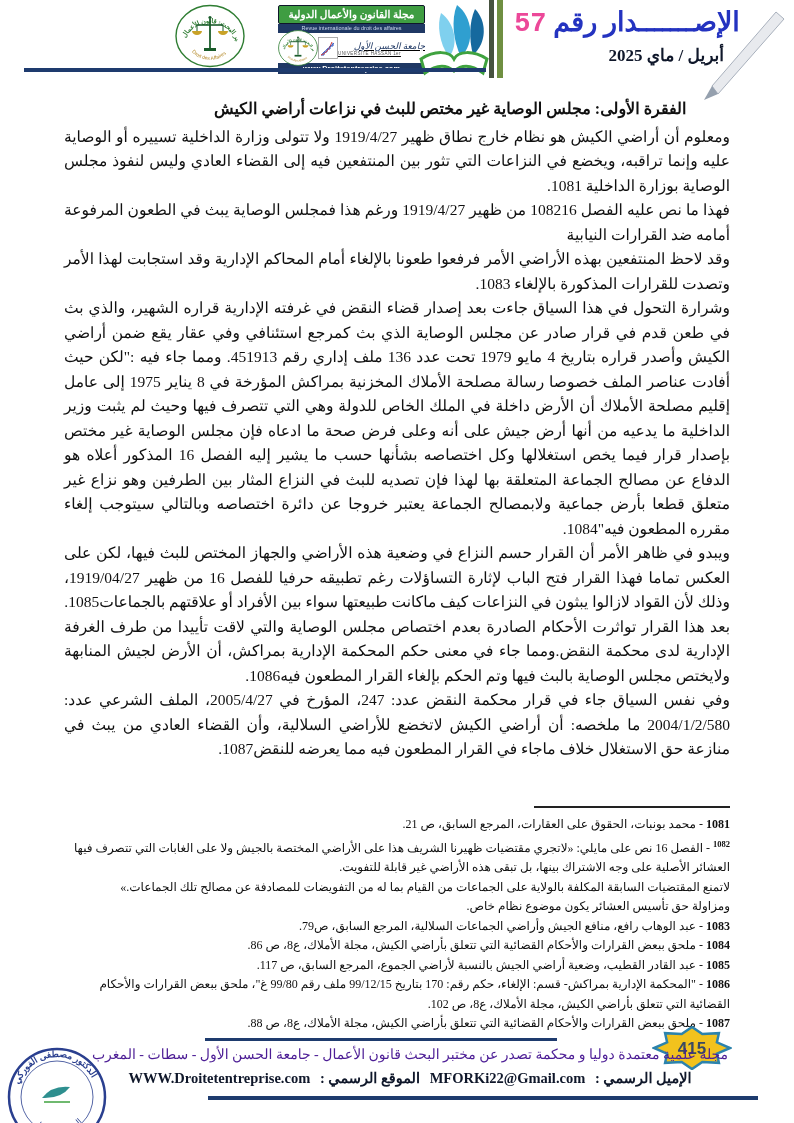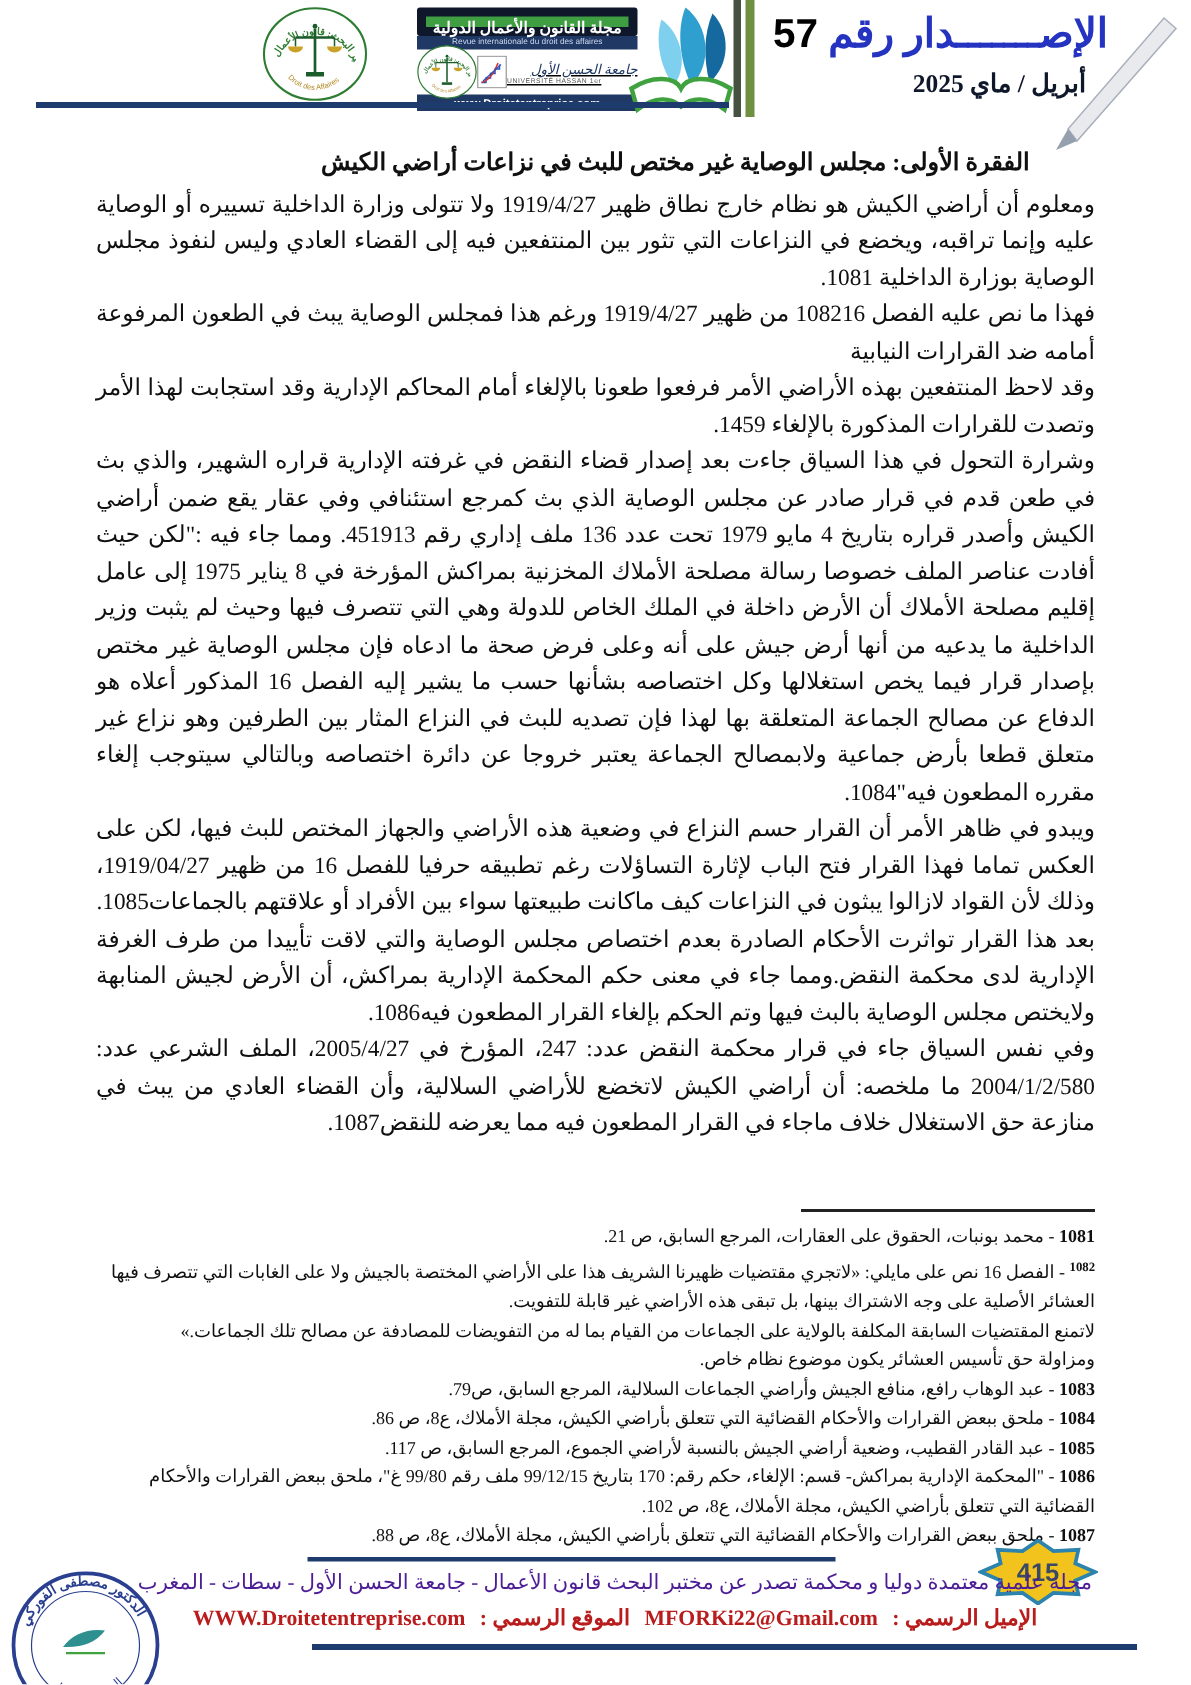--- a/index.html
+++ b/index.html
@@ -7,37 +7,37 @@
   .page { position:relative; width:794px; height:1123px; background:#fff; overflow:hidden;
           font-family:"Liberation Serif","DejaVu Serif",serif; }
 
   
   .issn-pill { position:absolute; left:24px; top:30px; width:143px; height:34px;
 ature    background:#79b34a; border-radius:17px; color:#fff;
     font-family:"Liberation Sans",sans-serif; font-weight:bold; font-size:17px;
     display:flex; align-items:center; justify-content:center; }
   .lab-seal-large { position:absolute; left:175px; top:4px; }
   .journal-banner { position:absolute; left:278px; top:5px; width:147px; }
-  .strip-ar { background:#3f9d42; border:6px solid #0f172a; color:#fff; font-size:10.5px;
+  .strip-ar { background:#3f9d42; border:1px solid #0f172a; color:#fff; font-size:10.5px;
     font-weight:bold; text-align:center; height:19px; line-height:17px; border-radius:2px; direction:rtl; }
   .strip-fr { background:#1f3864; color:#cdd9ee; font-size:5.5px; text-align:center; height:9px;
     line-height:9px; font-family:"Liberation Sans",sans-serif; }
   .banner-mid { display:flex; align-items:center; height:30px; }
   .univ-block { flex:1;text-decoration:underline; }
   .univ-ar { font-size:9px; color:#1f3864; font-style:italic; direction:rtl; }
   .univ-fr { font-size:4.5px; color:#555; letter-spacing:.4px; font-family:"Liberation Sans",sans-serif; }
   .strip-web { background:#1f3864; color:#fff; font-size:7.5px; text-align:center; height:11px;
     line-height:11px; font-family:"Liberation Sans",sans-serif; font-weight:bold; }
   .book-logo { position:absolute; left:417px; top:3px; }
   .header-underline { position:absolute; left:24px; top:68px; width:462px; height:4px; background:#1e3b6e; }
   .vbar1 { position:absolute; left:489px; top:0; width:5px; height:78px; background:#46523f; }
   .vbar2 { position:absolute; left:497px; top:0; width:6px; height:78px; background:#6f8f41; }
   .issue-line { position:absolute; left:512px; top:6px; width:230px; direction:rtl; text-align:center;
     font-weight:bold; font-size:27px; color:#2433c0; }
-  .issue-num { color:#000000; font-family:Liberation Sans, sans-serif; }
+  .issue-num { color:#ec4899; font-family:Liberation Mono, monospace; }
   .issue-date { position:absolute; left:512px; top:45px; width:212px; direction:rtl; text-align:right;
     font-weight:bold; font-size:17px; color:#0f172a; }
   .pencil { position:absolute; left:688px; top:8px; }
 
   
   .body-text { position:absolute; left:64px; top:97px; width:666px; direction:rtl;
     text-align:justify; font-size:15.5px; line-height:24.5px; color:#101010; }
   .section-title { font-weight:bold; text-align:left; padding-left:150px; margin-bottom:3px; font-size:16px; }
 
   
@@ -46,21 +46,21 @@
   .fn-sep { width:196px; height:2px; background:#222; margin-bottom:7px; }
   .fn-marker { font-weight:bold; }
   .fn-marker.sup { font-size:8.5px; vertical-align:super; }
 
   
   .footer-line-top { position:absolute; left:205px; top:1038px; width:352px; height:3px; background:#1e3b6e; }
   .footer-line-bottom { position:absolute; left:208px; top:1096px; width:550px; height:4px; background:#1e3b6e; }
   .footer-text1 { position:absolute; left:60px; top:1046px; width:700px; direction:rtl; text-align:center;
     font-weight:normal; font-size:14px; color:#4c1d95; }
   .footer-text2 { position:absolute; left:60px; top:1070px; width:700px; direction:rtl; text-align:center;
-    font-weight:bold; font-size:14.5px; color:#b91c1c; }
+    font-weight:bold; font-size:14.5px; color:#0f172a; }
   .footer-text2 span { margin:0 3px; }
   .badge { position:absolute; left:652px; top:1026px; }
   .stamp { position:absolute; left:6px; top:1046px; }
 </style>
 </head>
 <body>
 
 <div class="page">
 
   <svg width="0" height="0" style="position:absolute">
@@ -135,21 +135,21 @@
 
   <svg class="pencil" width="100" height="95" viewBox="0 0 100 95">
     <polygon points="88,4 96,11 30,86 24,78" fill="#e8eaee" stroke="#a8b0bc" stroke-width="1"></polygon>
     <polygon points="30,86 24,78 16,92" fill="#95a0ae"></polygon>
   </svg>
 
   <div class="body-text">
     <div class="section-title">الفقرة الأولى: مجلس الوصاية غير مختص للبث في نزاعات أراضي الكيش</div>
     <div class="para">ومعلوم أن أراضي الكيش هو نظام خارج نطاق ظهير 1919/4/27 ولا تتولى وزارة الداخلية تسييره أو الوصاية عليه وإنما تراقبه، ويخضع في النزاعات التي تثور بين المنتفعين فيه إلى القضاء العادي وليس لنفوذ مجلس الوصاية بوزارة الداخلية 1081.</div>
     <div class="para">فهذا ما نص عليه الفصل 108216 من ظهير 1919/4/27 ورغم هذا فمجلس الوصاية يبث في الطعون المرفوعة أمامه ضد القرارات النيابية</div>
-    <div class="para">وقد لاحظ المنتفعين بهذه الأراضي الأمر فرفعوا طعونا بالإلغاء أمام المحاكم الإدارية وقد استجابت لهذا الأمر وتصدت للقرارات المذكورة بالإلغاء 1459.</div>
+    <div class="para">وقد لاحظ المنتفعين بهذه الأراضي الأمر فرفعوا طعونا بالإلغاء أمام المحاكم الإدارية وقد استجابت لهذا الأمر وتصدت للقرارات المذكورة بالإلغاء 1083.</div>
     <div class="para">وشرارة التحول في هذا السياق جاءت بعد إصدار قضاء النقض في غرفته الإدارية قراره الشهير، والذي بث في طعن قدم في قرار صادر عن مجلس الوصاية الذي بث كمرجع استئنافي وفي عقار يقع ضمن أراضي الكيش وأصدر قراره بتاريخ 4 مايو 1979 تحت عدد 136 ملف إداري رقم 451913. ومما جاء فيه :"لكن حيث أفادت عناصر الملف خصوصا رسالة مصلحة الأملاك المخزنية بمراكش المؤرخة في 8 يناير 1975 إلى عامل إقليم مصلحة الأملاك أن الأرض داخلة في الملك الخاص للدولة وهي التي تتصرف فيها وحيث لم يثبت وزير الداخلية ما يدعيه من أنها أرض جيش على أنه وعلى فرض صحة ما ادعاه فإن مجلس الوصاية غير مختص بإصدار قرار فيما يخص استغلالها وكل اختصاصه بشأنها حسب ما يشير إليه الفصل 16 المذكور أعلاه هو الدفاع عن مصالح الجماعة المتعلقة بها لهذا فإن تصديه للبث في النزاع المثار بين الطرفين وهو نزاع غير متعلق قطعا بأرض جماعية ولابمصالح الجماعة يعتبر خروجا عن دائرة اختصاصه وبالتالي سيتوجب إلغاء مقرره المطعون فيه"1084.</div>
     <div class="para">ويبدو في ظاهر الأمر أن القرار حسم النزاع في وضعية هذه الأراضي والجهاز المختص للبث فيها، لكن على العكس تماما فهذا القرار فتح الباب لإثارة التساؤلات رغم تطبيقه حرفيا للفصل 16 من ظهير 1919/04/27، وذلك لأن القواد لازالوا يبثون في النزاعات كيف ماكانت طبيعتها سواء بين الأفراد أو علاقتهم بالجماعات1085.</div>
     <div class="para">بعد هذا القرار تواثرت الأحكام الصادرة بعدم اختصاص مجلس الوصاية والتي لاقت تأييدا من طرف الغرفة الإدارية لدى محكمة النقض.ومما جاء في معنى حكم المحكمة الإدارية بمراكش، أن الأرض لجيش المنابهة ولايختص مجلس الوصاية بالبث فيها وتم الحكم بإلغاء القرار المطعون فيه1086.</div>
     <div class="para">وفي نفس السياق جاء في قرار محكمة النقض عدد: 247، المؤرخ في 2005/4/27، الملف الشرعي عدد: 2004/1/2/580  ما ملخصه: أن أراضي الكيش لاتخضع للأراضي السلالية، وأن القضاء العادي من يبث في منازعة حق الاستغلال خلاف ماجاء في القرار المطعون فيه مما يعرضه للنقض1087.</div>
   </div>
 
   <div class="footnotes">
     <div class="fn-sep"></div>
     <div class="fn">
       <span class="fn-marker">1081</span>

